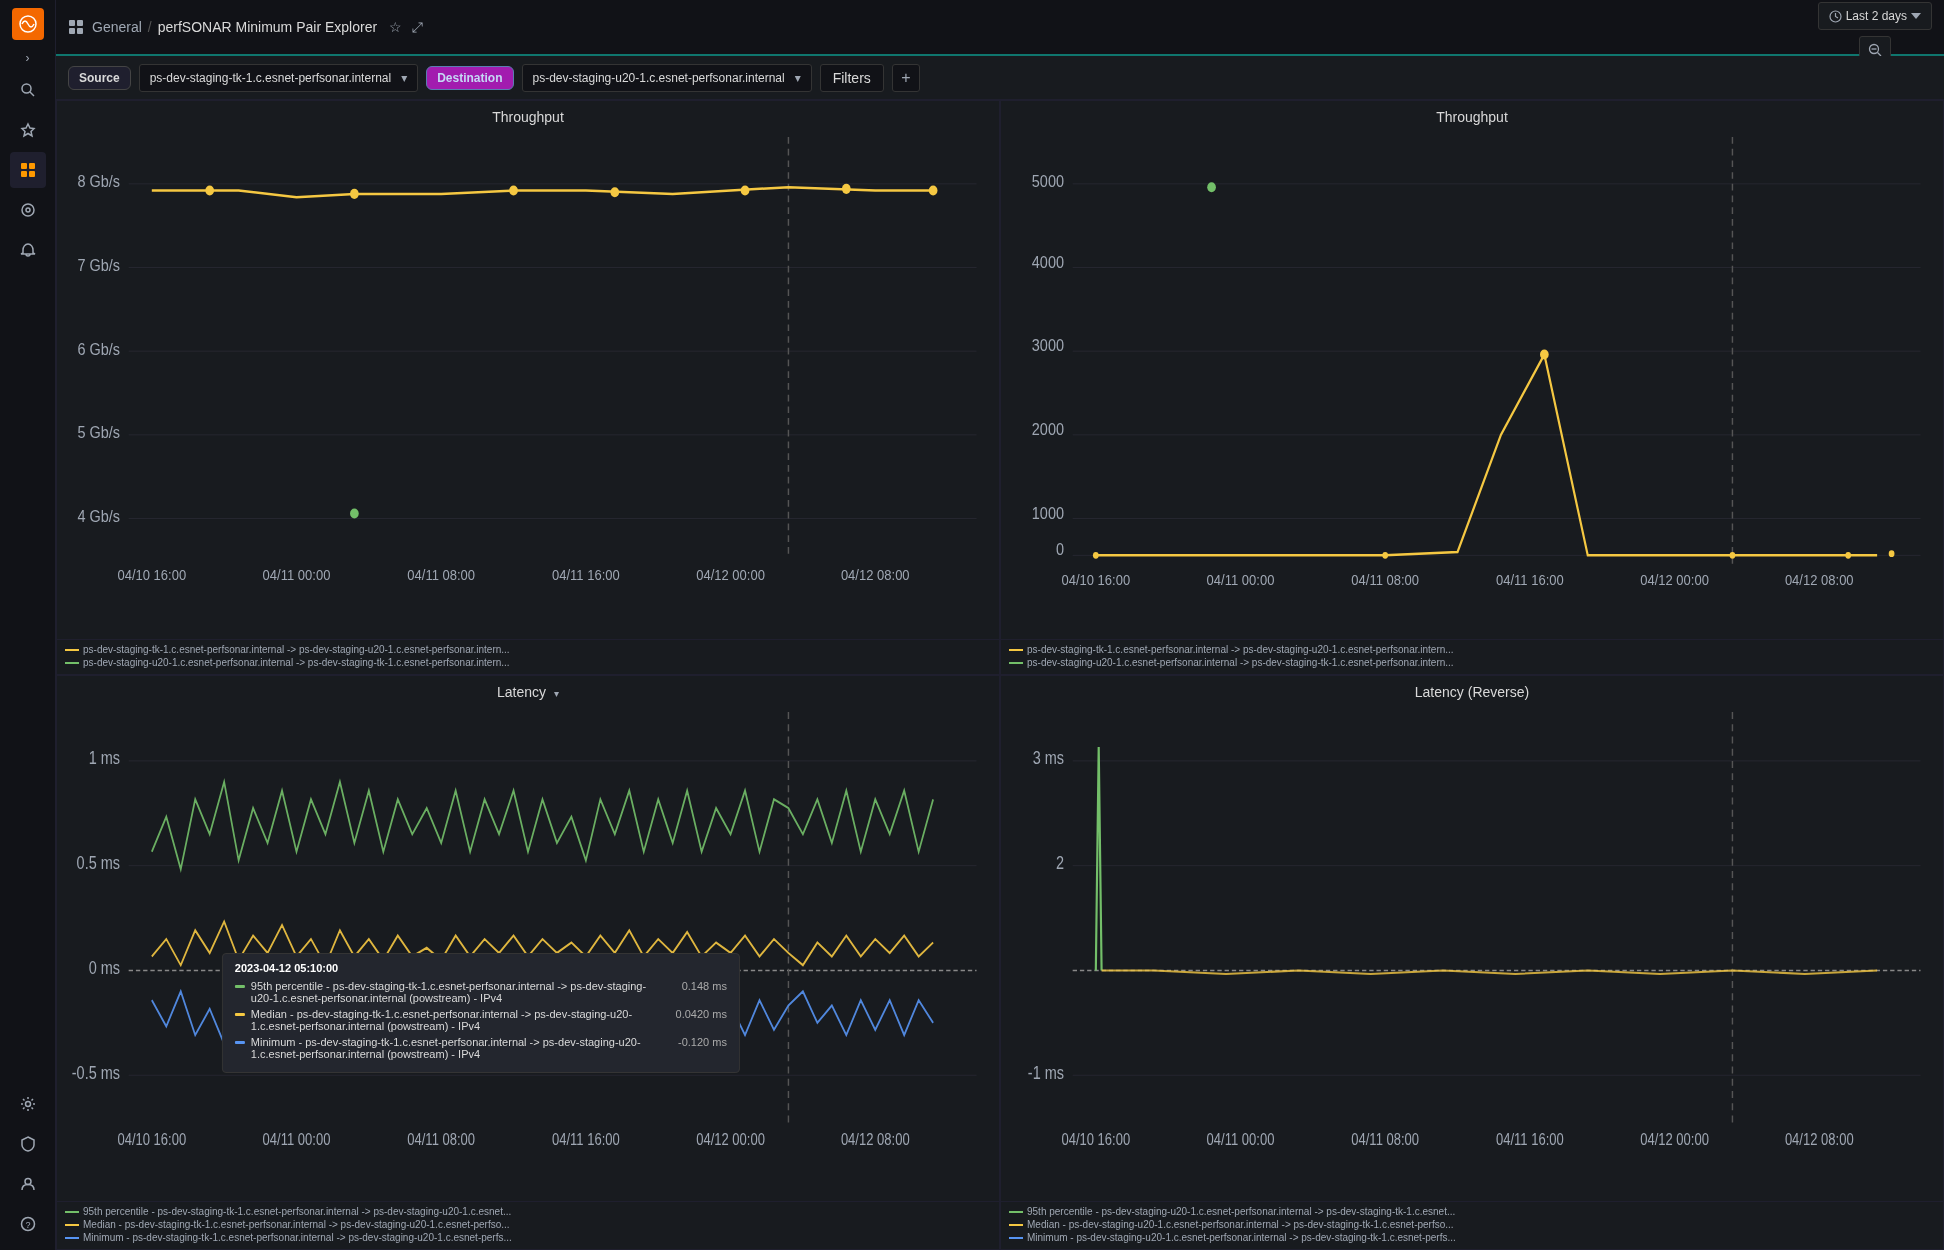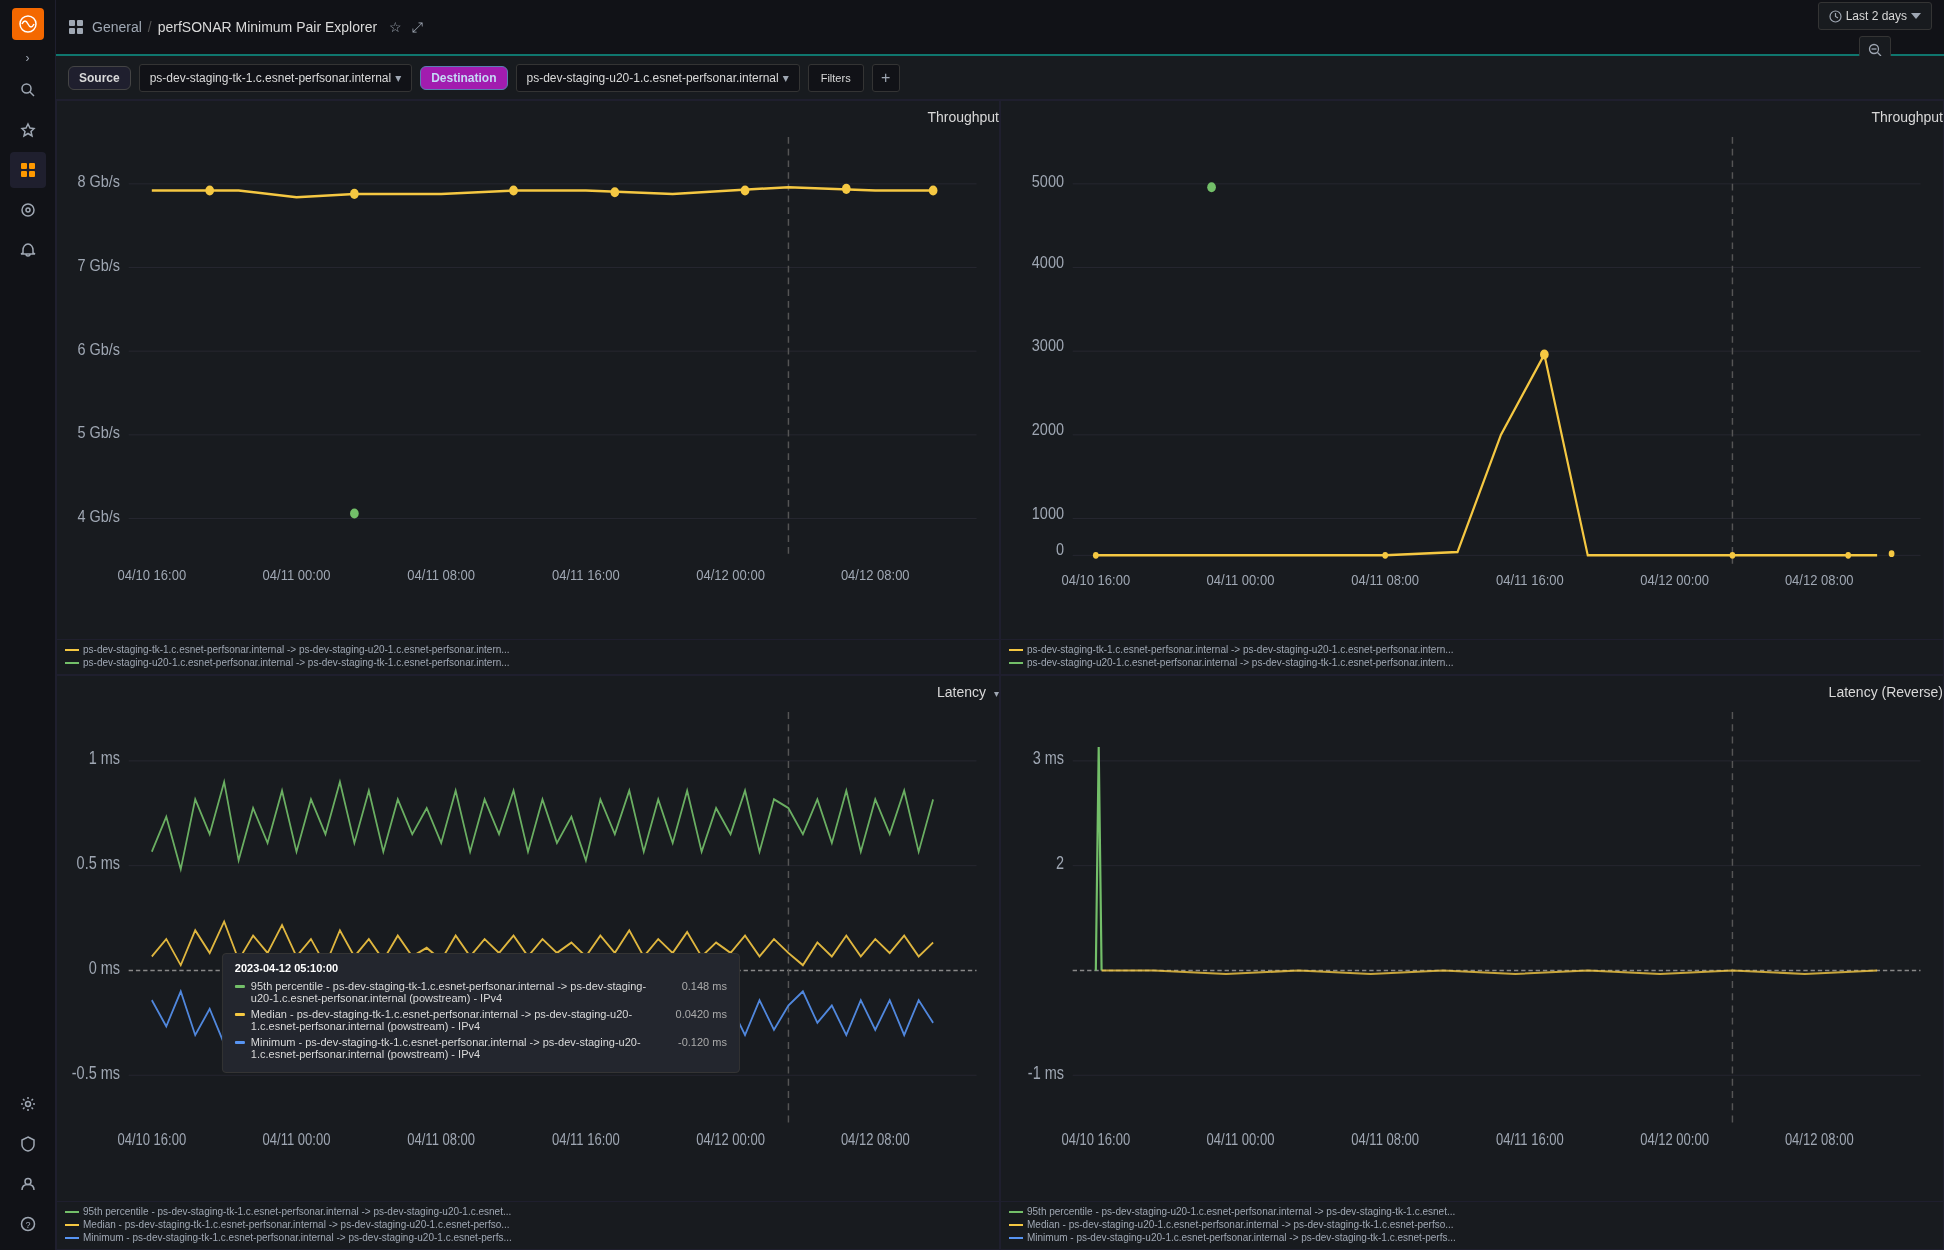--- a/index.html
+++ b/index.html
@@ -149,36 +149,37 @@
     .filter-select {
       height: 28px;
       padding: 0 10px;
       border: 1px solid #343434;
       background: #111217;
       color: #d9d9d9;
       border-radius: 3px;
       cursor: pointer;
       display: flex;
       align-items: center;
+      gap: 6px;
       font-size: 12px;
       max-width: 360px;
       white-space: nowrap;
       overflow: hidden;
       text-overflow: ellipsis;
     }
     .filter-select .chevron { color: #9fa7b3; margin-left: 4px; }
     .filters-btn {
       height: 28px;
       padding: 0 12px;
       border: 1px solid #343434;
       background: #111217;
       color: #d9d9d9;
       border-radius: 3px;
       cursor: pointer;
-      font-size: 11px;
+      font-size: 14px;
       display: flex;
       align-items: center;
     }
     .add-btn {
       width: 28px;
       height: 28px;
       border: 1px solid #343434;
       background: #111217;
       color: #9fa7b3;
       border-radius: 3px;
@@ -203,21 +204,21 @@
     .panel {
       background: #181b1f;
       border: 1px solid #1f1f2e;
       display: flex;
       flex-direction: column;
       position: relative;
       overflow: hidden;
     }
 
     .panel-title {
-      text-align: right;
+      text-align: center;
       font-size: 14px;
       color: #d9d9d9;
       padding: 8px 0 4px;
       font-weight: 400;
     }
 
     .panel-title .dropdown-icon {
       font-size: 10px;
       color: #9fa7b3;
       margin-left: 4px;

